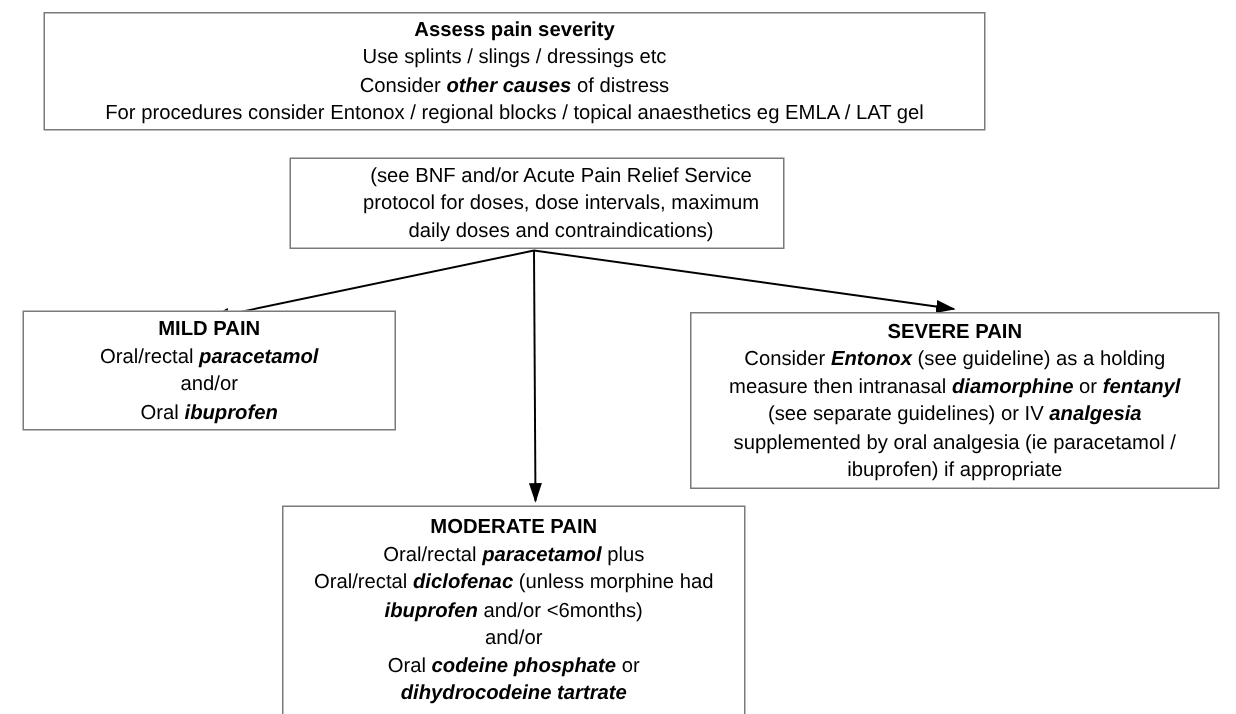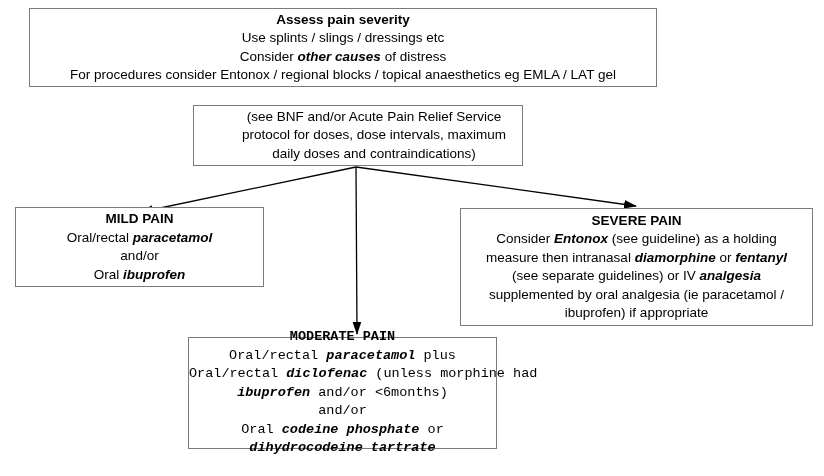--- a/index.html
+++ b/index.html
@@ -18,32 +18,33 @@
     overflow:hidden;
   }
   .box{
     position:absolute;
     box-sizing:border-box;
     border:1px solid var(--border-color);
     background:var(--bg);
     display:flex;
     flex-direction:column;
     justify-content:center;
+    align-items:center;
     text-align:center;
     font-size:13.5px;
     line-height:18.5px;
   }
   .line{white-space:nowrap;}
   .b{font-weight:bold;}
   .bi{font-weight:bold;font-style:italic;}
   #box-assess   {left:29px;  top:8px;   width:628px; height:79px;}
   #box-reference{left:193px; top:105px; width:330px; height:61px;padding-left:32px;}
   #box-mild     {left:15px;  top:207px; width:249px; height:80px;}
   #box-severe   {left:460px; top:208px; width:353px; height:118px;}
-  #box-moderate {left:188px; top:337px; width:309px; height:112px;font-family:Liberation Mono, monospace;}
+  #box-moderate {left:188px; top:337px; width:309px; height:140px;}
   #arrows{
     position:absolute;left:0;top:0;width:824px;height:476px;
     pointer-events:none;
   }
   #arrows line{stroke:var(--arrow-color);stroke-width:1.3;}
 </style>
 </head>
 <body>
 
 <div id="canvas">

